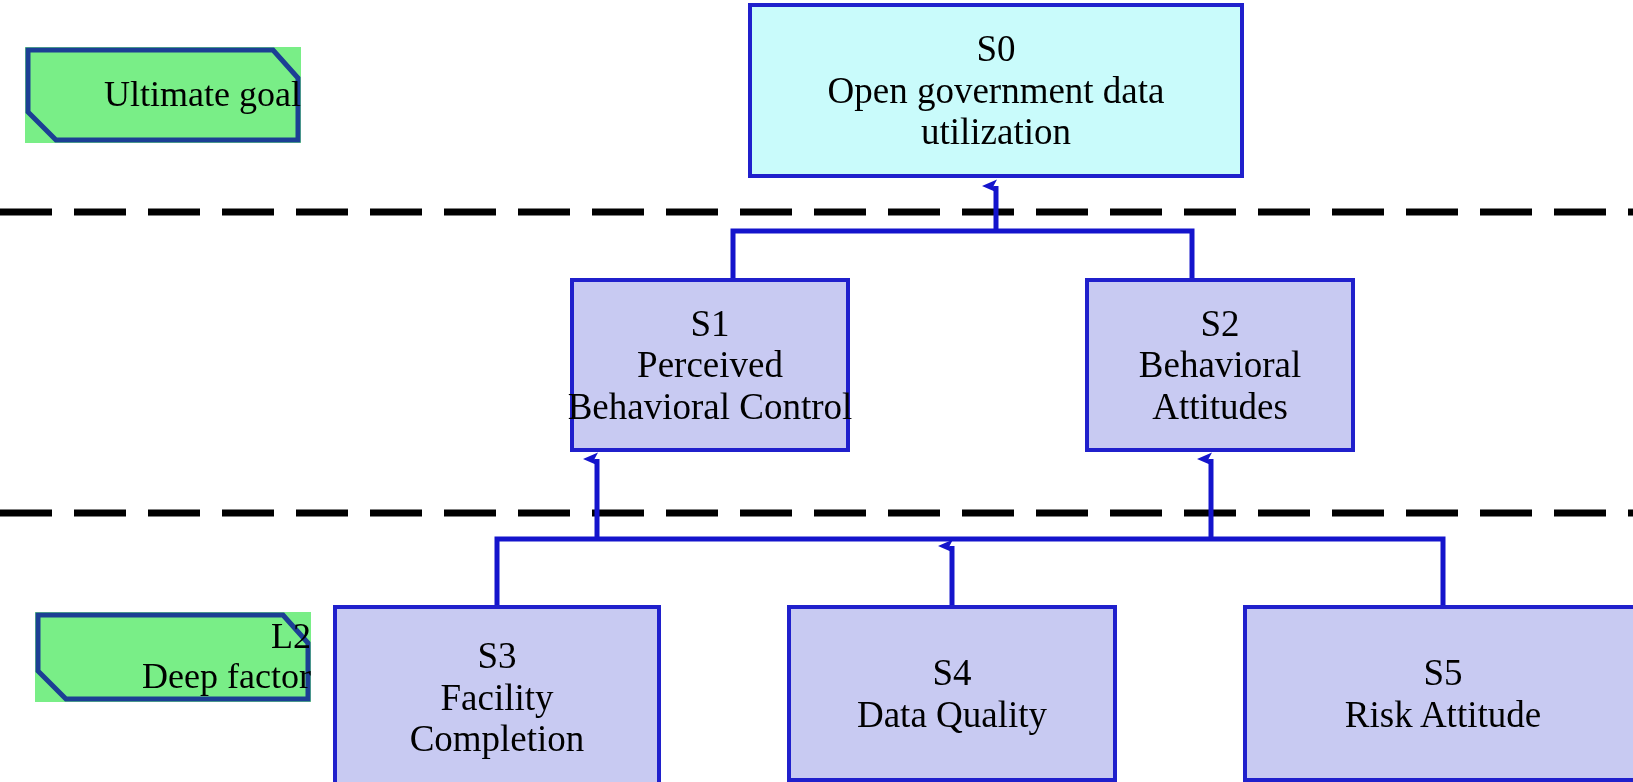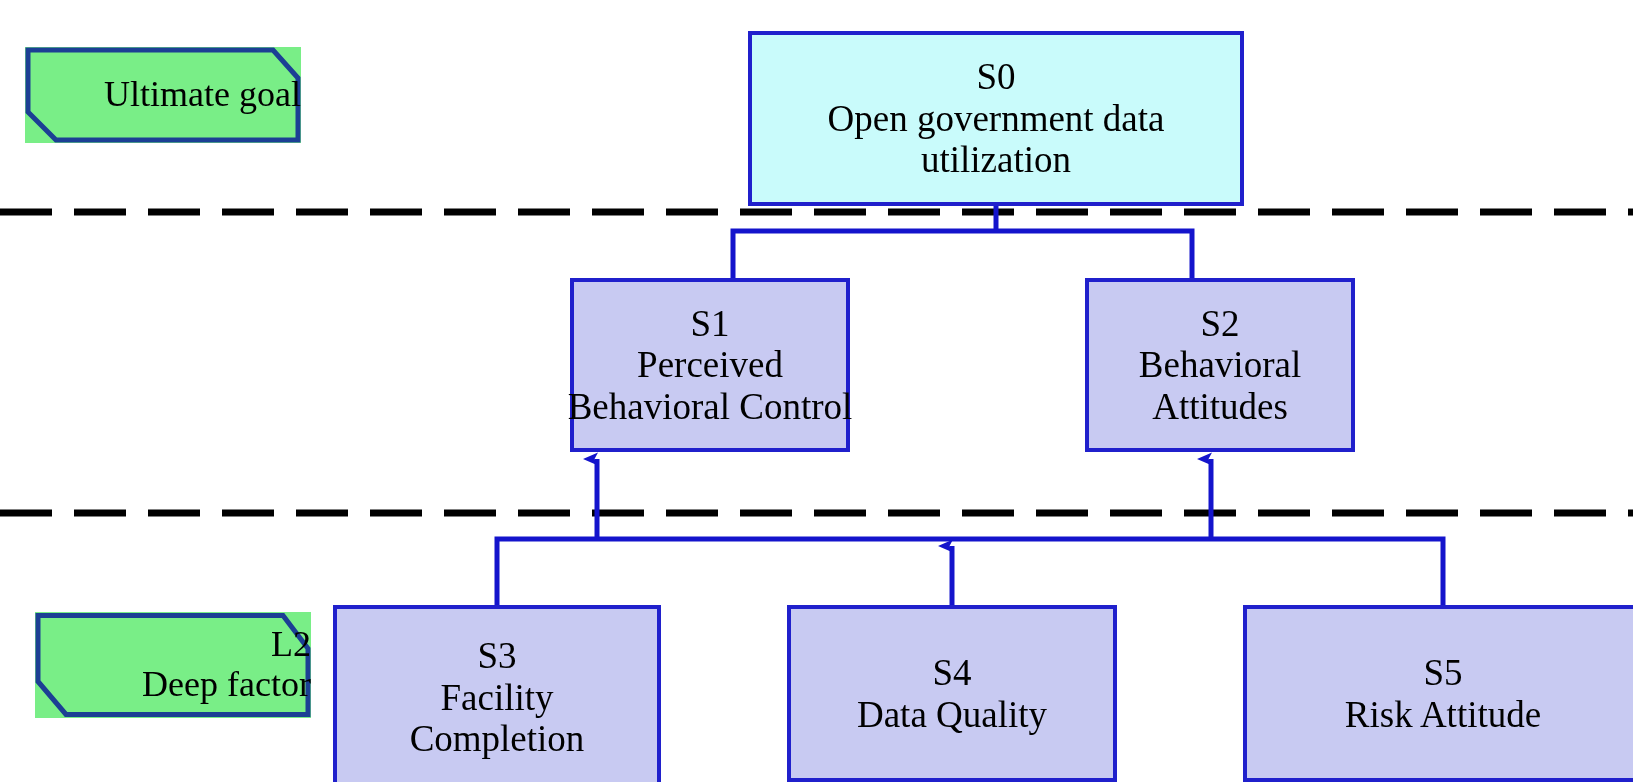--- a/index.html
+++ b/index.html
@@ -40,21 +40,20 @@
     line-height: 1.12;
     letter-spacing: 0px;
     z-index: 3;
   }
   .node .line {
     display: block;
     white-space: nowrap;
   }
   .node-goal {
     background: #c9fbfb;
-    margin-top: 28px;
   }
   .node-factor {
     background: #c8caf2;
   }
   .legend {
     position: absolute;
     box-sizing: border-box;
     background: #79ee87;
     display: flex;
     flex-direction: column;
@@ -120,21 +119,21 @@
   <div class="legend" style="left:25px; top:47px; width:276px; height:96px;">
     <svg class="legend-shape" viewBox="0 0 276 96" preserveAspectRatio="none">
       <polygon points="3,3 248,3 273,31 273,93 31,93 3,65" fill="#79ee87" stroke="#1c3f94" stroke-width="5" vector-effect="non-scaling-stroke"></polygon>
     </svg>
     <div class="legend-text">
       <span class="line">Ultimate goal</span>
     </div>
   </div>
 
 
-  <div class="legend" style="left:35px; top:612px; width:276px; height:106px;">
+  <div class="legend" style="left:35px; top:612px; width:276px; height:90px;">
     <svg class="legend-shape" viewBox="0 0 276 90" preserveAspectRatio="none">
       <polygon points="3,3 248,3 273,31 273,87 31,87 3,59" fill="#79ee87" stroke="#1c3f94" stroke-width="5" vector-effect="non-scaling-stroke"></polygon>
     </svg>
     <div class="legend-text">
       <span class="line">L2</span>
       <span class="line">Deep factor</span>
     </div>
   </div>
 
   <div class="node node-goal" style="left:748px; top:3px; width:496px; height:175px;">

